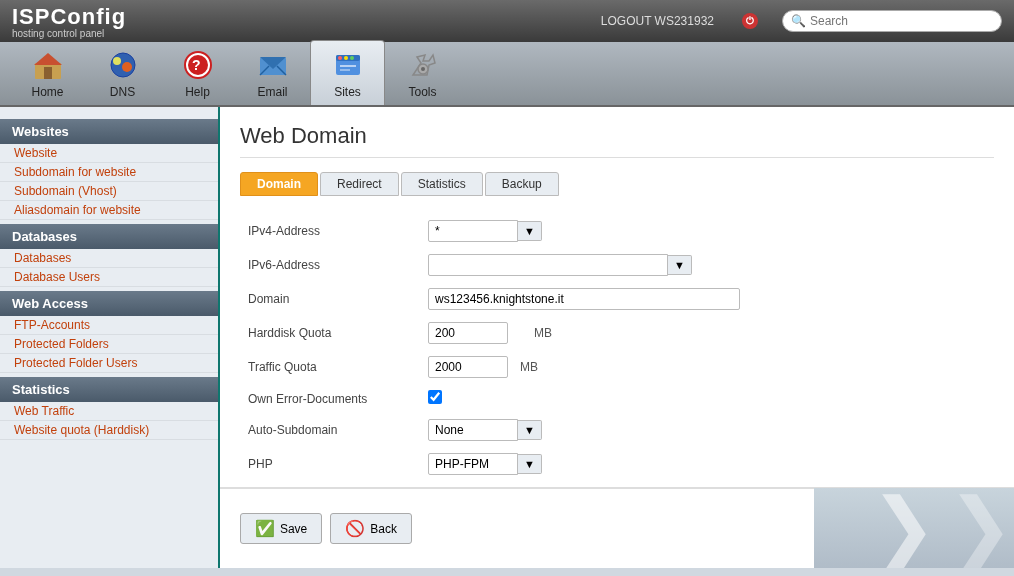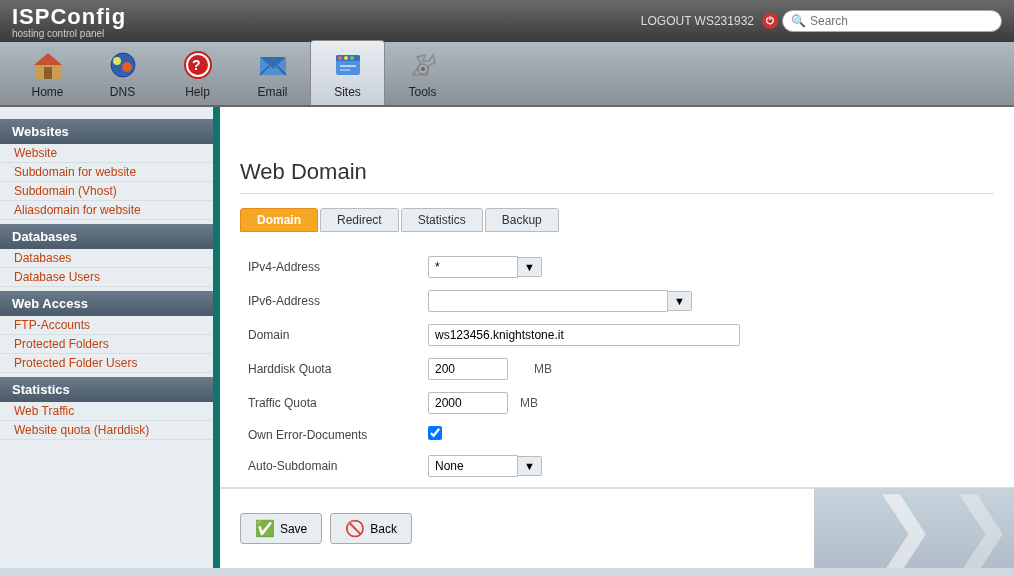--- a/index.html
+++ b/index.html
@@ -10,21 +10,21 @@
       background: linear-gradient(to bottom, #6a6a6a, #3a3a3a);
       height: 42px;
       display: flex;
       align-items: center;
       justify-content: space-between;
       padding: 0 12px;
     }
     #logo-area { display: flex; flex-direction: column; }
     #logo-title { color: white; font-size: 22px; font-weight: bold; letter-spacing: 1px; }
     #logo-sub { color: #ccc; font-size: 10px; margin-top: -2px; }
-    #header-right { display: flex; align-items: center; gap: 4px; }
+    #header-right { display: flex; align-items: center; gap: 24px; }
     #logout-text { color: #ddd; font-size: 12px; }
     #logout-icon { display: inline-block; width: 16px; height: 16px; background: #cc3333; border-radius: 50%; color: white; font-size: 10px; text-align: center; line-height: 16px; font-weight: bold; cursor: pointer; margin-left: 4px; }
     #search-box {
       display: flex; align-items: center; background: white; border: 1px solid #aaa;
       border-radius: 12px; padding: 3px 8px; width: 220px;
     }
     #search-box input { border: none; outline: none; font-size: 12px; width: 180px; background: transparent; }
     #search-icon-svg { color: #888; margin-right: 4px; font-size: 12px; }
 
     
@@ -47,21 +47,21 @@
       border: 1px solid #888; border-bottom: none;
     }
     .nav-icon { width: 36px; height: 36px; margin-bottom: 2px; display: flex; align-items: center; justify-content: center; }
 
     
     #main { display: flex; height: calc(576px - 115px); }
 
     
     #sidebar {
       width: 220px; min-width: 220px; background: #e8edf2;
-      border-right: 7px solid #0f766e; overflow-y: auto;
+      border-right: 2px solid #0f766e; overflow-y: auto;
       padding-top: 8px;
     }
     .sidebar-section-title {
       background: linear-gradient(to bottom, #6a7a8a, #4a5a6a);
       color: white; font-weight: bold; font-size: 13px;
       padding: 5px 12px; margin-top: 4px;
     }
     .sidebar-item {
       padding: 2px 14px; color: #c2410c; font-size: 12px; cursor: pointer;
       border-bottom: 1px solid #d8dde2;
@@ -102,21 +102,21 @@
     .btn-save, .btn-back {
       display: flex; align-items: center; gap: 5px;
       padding: 5px 14px; font-size: 12px; cursor: pointer;
       border: 1px solid #aaa; border-radius: 3px; background: #e8edf2;
     }
     .btn-icon-save { color: #2a9a2a; font-size: 16px; }
     .btn-icon-back { color: #cc3333; font-size: 16px; }
 
     
     #content-inner { flex: 1; display: flex; flex-direction: column; background: white; }
-    #content-scroll { flex: 1; padding: 16px 20px; overflow-y: auto; margin-top: 36px; }
+    #content-scroll { flex: 1; padding: 16px 20px; overflow-y: auto; }
 
     
     #arrow-area {
       background: linear-gradient(to bottom, #c8d4dc, #b0bcc8);
       display: flex; align-items: center; justify-content: flex-end;
       overflow: hidden; height: 100%;
     }
   </style>
 </head>
 <body>

